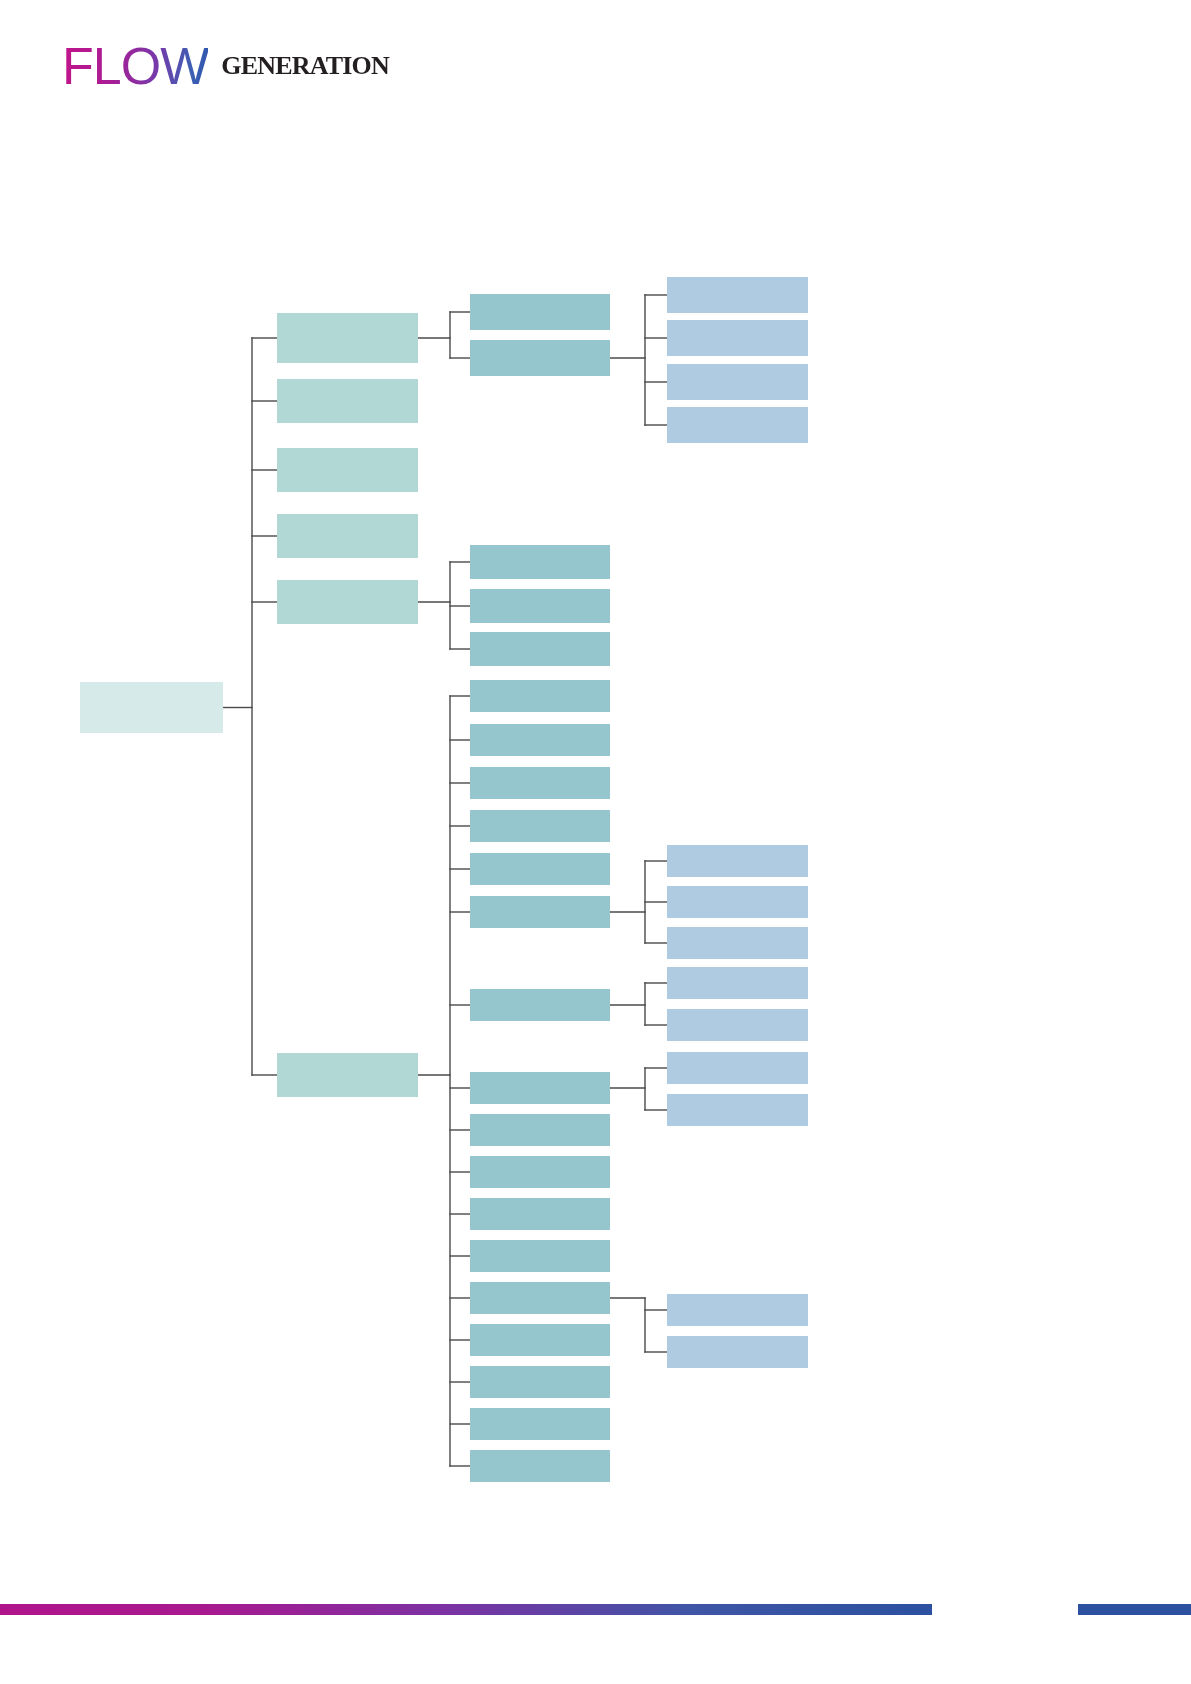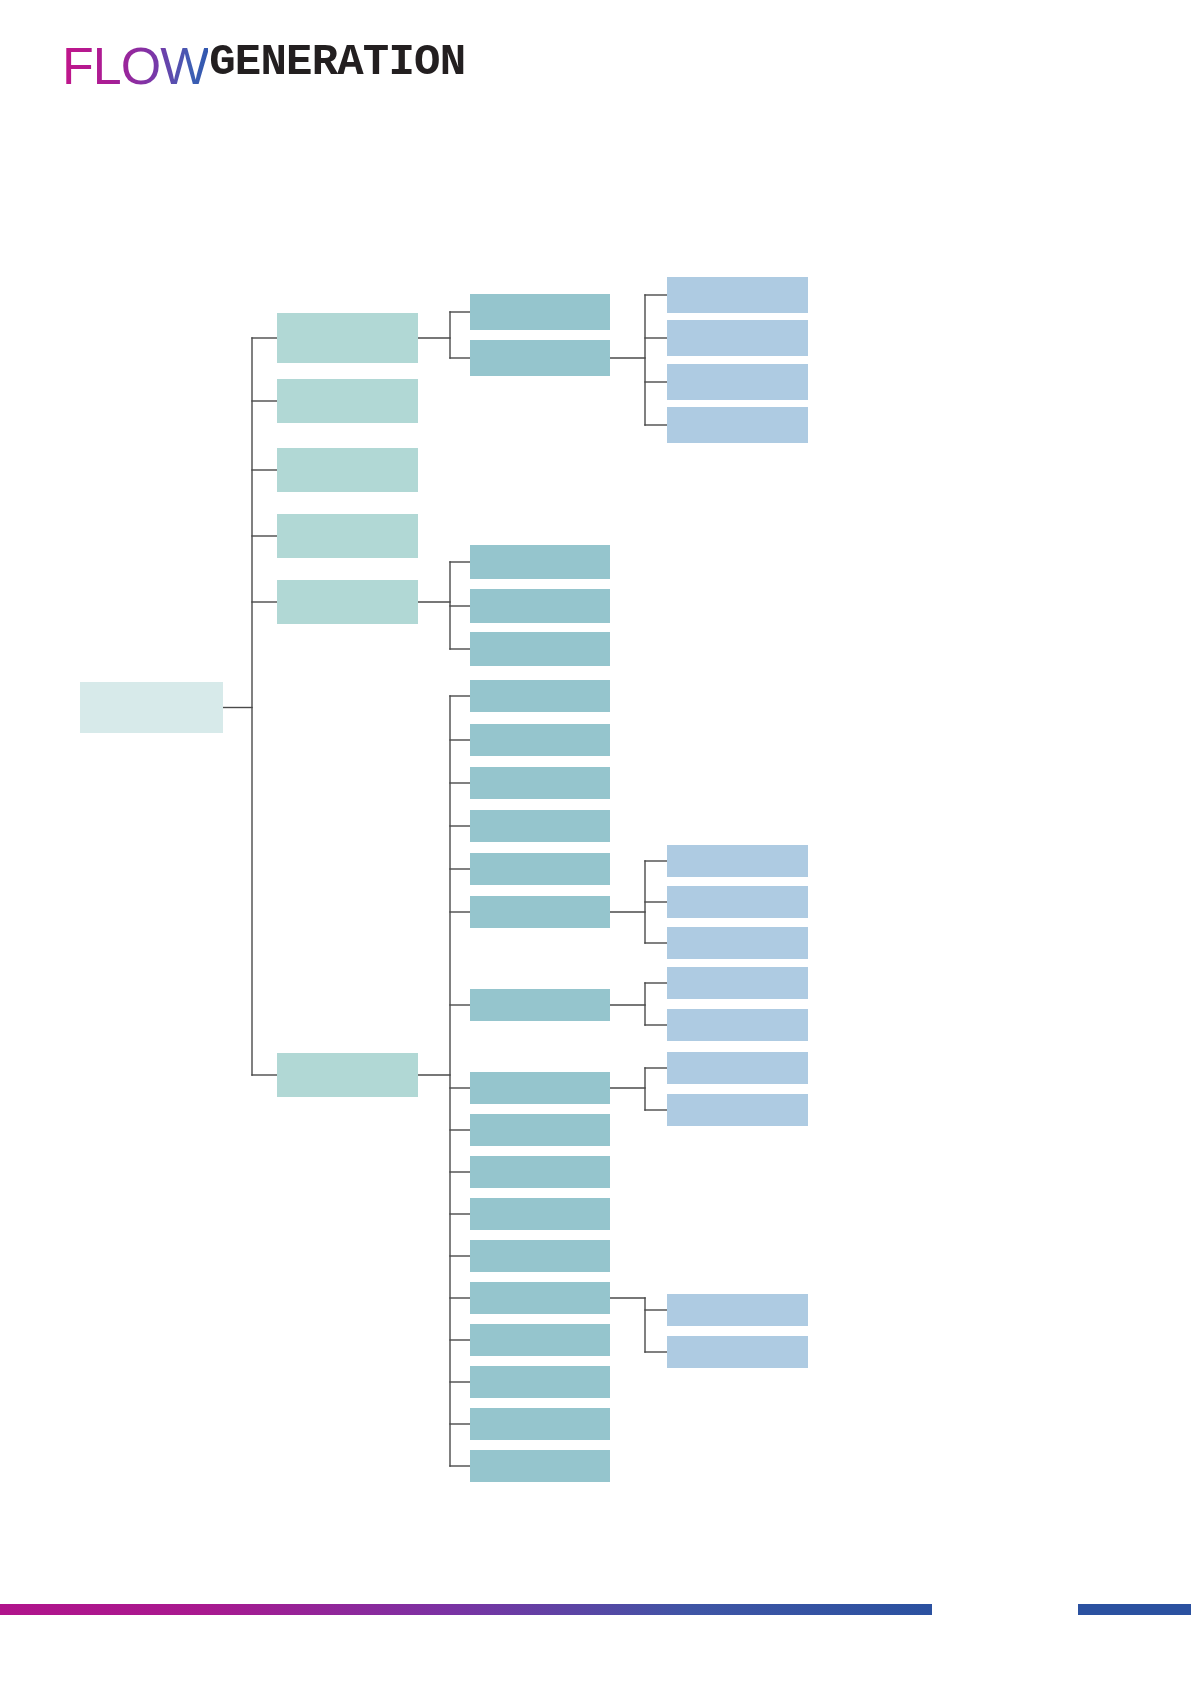--- a/index.html
+++ b/index.html
@@ -33,41 +33,41 @@
     line-height: 1;
     color: #3b77c4;
     background: linear-gradient(90deg, #4a86c9 0%, #3f7dc6 60%, #3a72bf 100%);
     -webkit-background-clip: text;
     background-clip: text;
     -webkit-text-fill-color: transparent;
     margin: 0 0 2px 0;
   }
   .logo-bottom {
     display: flex;
-    align-items: flex-start;
+    align-items: center;
     line-height: 1;
   }
   .logo-flow {
     font-family: "Liberation Sans", sans-serif;
     font-size: 52px;
     font-weight: 400;
     letter-spacing: -1px;
     background: linear-gradient(95deg, #c2158a 0%, #a81d95 35%, #7b37a8 62%, #3d5fb4 88%, #2f55ad 100%);
     -webkit-background-clip: text;
     background-clip: text;
     -webkit-text-fill-color: transparent;
     color: #a81d95;
   }
   .logo-generation {
-    font-family: Liberation Mono, monospace;
-    font-size: 44px;
+    font-family: Liberation Serif, serif;
+    font-size: 26px;
     font-weight: 700;
     letter-spacing: -0.8px;
     color: #231f20;
-    margin-left: 1px;
+    margin-left: 13px;
   }
 
   
   #diagram-canvas {
     position: absolute;
     left: 0;
     top: 0;
     width: 1191px;
     height: 1560px;
   }

